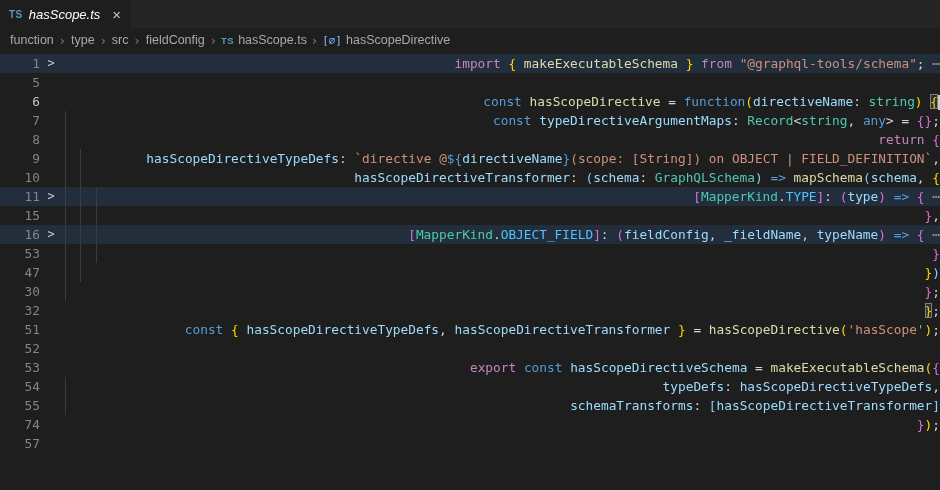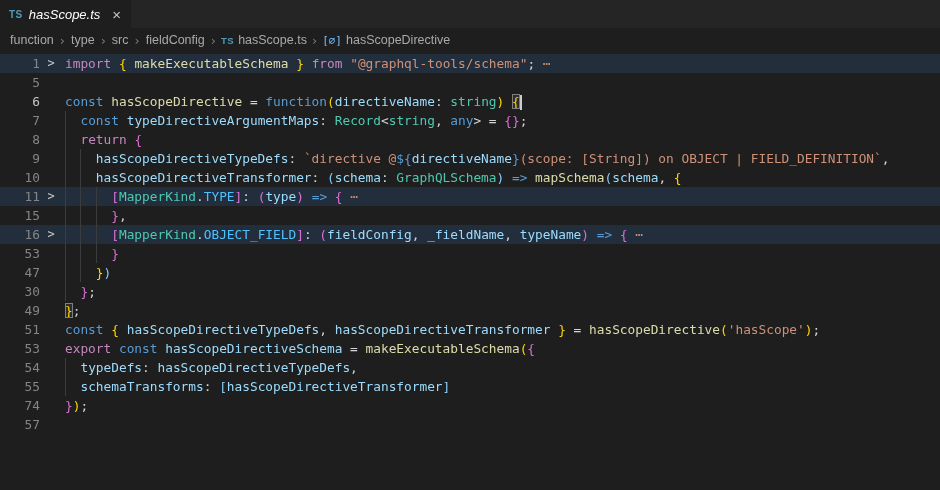--- a/index.html
+++ b/index.html
@@ -22,21 +22,21 @@
   .bc-file, .bc-symbol { display:flex; align-items:center; cursor:pointer; }
 
   
   .editor { padding-top:2px; font-family:"DejaVu Sans Mono", monospace; font-size:12.8px; }
   .row { display:flex; height:19px; line-height:19px; white-space:pre; }
   .row.hl { background:#232e3c; }
   .gutter { width:62px; flex:none; display:flex; }
   .num { width:40px; text-align:right; color:#858585; font-size:12.8px; cursor:pointer; }
   .num.active { color:#c6c6c6; }
   .fold-ind { width:22px; text-align:center; color:#c5c5c5; font-size:12px; cursor:pointer; }
-  .content { position:relative; flex:1; padding-left:3px; }
+  .content { position:relative; flex:1; padding-left:3px;text-align:right; }
   .guide { position:absolute; top:0; bottom:0; width:1px; background:#3c3c3c; }
   .tok { position:relative; z-index:1; }
   .tok.match { outline:1px solid #7f7f7f; outline-offset:-1px; background:rgba(90,93,94,0.25); }
   .cursor { display:inline-block; width:2px; height:15px; background:#cccccc; vertical-align:text-bottom; position:relative; top:1px; }
   .fold-dots { opacity:0.95; }
 </style>
 </head>
 <body>
 
 <div class="tabbar">
@@ -75,20 +75,21 @@
     <div class="row"><div class="gutter"><div class="num">7</div><div class="fold-ind"></div></div><div class="content"><div class="guide" style="left: 3px;"></div><span class="tok" style="color: rgb(212, 212, 212);">  </span><span class="tok" style="color: rgb(86, 156, 214);">const</span><span class="tok" style="color: rgb(212, 212, 212);"> </span><span class="tok" style="color: rgb(156, 220, 254);">typeDirectiveArgumentMaps</span><span class="tok" style="color: rgb(212, 212, 212);">: </span><span class="tok" style="color: rgb(78, 201, 176);">Record</span><span class="tok" style="color: rgb(212, 212, 212);">&lt;</span><span class="tok" style="color: rgb(78, 201, 176);">string</span><span class="tok" style="color: rgb(212, 212, 212);">, </span><span class="tok" style="color: rgb(86, 156, 214);">any</span><span class="tok" style="color: rgb(212, 212, 212);">&gt; = </span><span class="tok" style="color: rgb(218, 112, 214);">{}</span><span class="tok" style="color: rgb(212, 212, 212);">;</span></div></div>
     <div class="row"><div class="gutter"><div class="num">8</div><div class="fold-ind"></div></div><div class="content"><div class="guide" style="left: 3px;"></div><span class="tok" style="color: rgb(212, 212, 212);">  </span><span class="tok" style="color: rgb(197, 134, 192);">return</span><span class="tok" style="color: rgb(212, 212, 212);"> </span><span class="tok" style="color: rgb(218, 112, 214);">{</span></div></div>
     <div class="row"><div class="gutter"><div class="num">9</div><div class="fold-ind"></div></div><div class="content"><div class="guide" style="left: 3px;"></div><div class="guide" style="left: 18.36px;"></div><span class="tok" style="color: rgb(212, 212, 212);">    </span><span class="tok" style="color: rgb(156, 220, 254);">hasScopeDirectiveTypeDefs</span><span class="tok" style="color: rgb(212, 212, 212);">: </span><span class="tok" style="color: rgb(206, 145, 120);">`directive @</span><span class="tok" style="color: rgb(86, 156, 214);">${</span><span class="tok" style="color: rgb(156, 220, 254);">directiveName</span><span class="tok" style="color: rgb(86, 156, 214);">}</span><span class="tok" style="color: rgb(206, 145, 120);">(scope: [String]) on OBJECT | FIELD_DEFINITION`</span><span class="tok" style="color: rgb(212, 212, 212);">,</span></div></div>
     <div class="row"><div class="gutter"><div class="num">10</div><div class="fold-ind"></div></div><div class="content"><div class="guide" style="left: 3px;"></div><div class="guide" style="left: 18.36px;"></div><span class="tok" style="color: rgb(212, 212, 212);">    </span><span class="tok" style="color: rgb(156, 220, 254);">hasScopeDirectiveTransformer</span><span class="tok" style="color: rgb(212, 212, 212);">: </span><span class="tok" style="color: rgb(135, 206, 250);">(</span><span class="tok" style="color: rgb(156, 220, 254);">schema</span><span class="tok" style="color: rgb(212, 212, 212);">: </span><span class="tok" style="color: rgb(78, 201, 176);">GraphQLSchema</span><span class="tok" style="color: rgb(135, 206, 250);">)</span><span class="tok" style="color: rgb(212, 212, 212);"> </span><span class="tok" style="color: rgb(86, 156, 214);">=&gt;</span><span class="tok" style="color: rgb(212, 212, 212);"> </span><span class="tok" style="color: rgb(220, 220, 170);">mapSchema</span><span class="tok" style="color: rgb(135, 206, 250);">(</span><span class="tok" style="color: rgb(156, 220, 254);">schema</span><span class="tok" style="color: rgb(212, 212, 212);">, </span><span class="tok" style="color: rgb(255, 215, 0);">{</span></div></div>
     <div class="row hl"><div class="gutter"><div class="num">11</div><div class="fold-ind">&gt;</div></div><div class="content"><div class="guide" style="left: 3px;"></div><div class="guide" style="left: 18.36px;"></div><div class="guide" style="left: 33.72px;"></div><span class="tok" style="color: rgb(212, 212, 212);">      </span><span class="tok" style="color: rgb(218, 112, 214);">[</span><span class="tok" style="color: rgb(78, 201, 176);">MapperKind</span><span class="tok" style="color: rgb(212, 212, 212);">.</span><span class="tok" style="color: rgb(79, 193, 255);">TYPE</span><span class="tok" style="color: rgb(218, 112, 214);">]</span><span class="tok" style="color: rgb(212, 212, 212);">: </span><span class="tok" style="color: rgb(218, 112, 214);">(</span><span class="tok" style="color: rgb(156, 220, 254);">type</span><span class="tok" style="color: rgb(218, 112, 214);">)</span><span class="tok" style="color: rgb(212, 212, 212);"> </span><span class="tok" style="color: rgb(86, 156, 214);">=&gt;</span><span class="tok" style="color: rgb(212, 212, 212);"> </span><span class="tok" style="color: rgb(218, 112, 214);">{</span><span class="tok" style="color: rgb(212, 212, 212);"> </span><span class="tok fold-dots" style="color: rgb(201, 152, 119);">⋯</span></div></div>
     <div class="row"><div class="gutter"><div class="num">15</div><div class="fold-ind"></div></div><div class="content"><div class="guide" style="left: 3px;"></div><div class="guide" style="left: 18.36px;"></div><div class="guide" style="left: 33.72px;"></div><span class="tok" style="color: rgb(212, 212, 212);">      </span><span class="tok" style="color: rgb(218, 112, 214);">}</span><span class="tok" style="color: rgb(212, 212, 212);">,</span></div></div>
     <div class="row hl"><div class="gutter"><div class="num">16</div><div class="fold-ind">&gt;</div></div><div class="content"><div class="guide" style="left: 3px;"></div><div class="guide" style="left: 18.36px;"></div><div class="guide" style="left: 33.72px;"></div><span class="tok" style="color: rgb(212, 212, 212);">      </span><span class="tok" style="color: rgb(218, 112, 214);">[</span><span class="tok" style="color: rgb(78, 201, 176);">MapperKind</span><span class="tok" style="color: rgb(212, 212, 212);">.</span><span class="tok" style="color: rgb(79, 193, 255);">OBJECT_FIELD</span><span class="tok" style="color: rgb(218, 112, 214);">]</span><span class="tok" style="color: rgb(212, 212, 212);">: </span><span class="tok" style="color: rgb(218, 112, 214);">(</span><span class="tok" style="color: rgb(156, 220, 254);">fieldConfig</span><span class="tok" style="color: rgb(212, 212, 212);">, </span><span class="tok" style="color: rgb(156, 220, 254);">_fieldName</span><span class="tok" style="color: rgb(212, 212, 212);">, </span><span class="tok" style="color: rgb(156, 220, 254);">typeName</span><span class="tok" style="color: rgb(218, 112, 214);">)</span><span class="tok" style="color: rgb(212, 212, 212);"> </span><span class="tok" style="color: rgb(86, 156, 214);">=&gt;</span><span class="tok" style="color: rgb(212, 212, 212);"> </span><span class="tok" style="color: rgb(218, 112, 214);">{</span><span class="tok" style="color: rgb(212, 212, 212);"> </span><span class="tok fold-dots" style="color: rgb(201, 152, 119);">⋯</span></div></div>
     <div class="row"><div class="gutter"><div class="num">53</div><div class="fold-ind"></div></div><div class="content"><div class="guide" style="left: 3px;"></div><div class="guide" style="left: 18.36px;"></div><div class="guide" style="left: 33.72px;"></div><span class="tok" style="color: rgb(212, 212, 212);">      </span><span class="tok" style="color: rgb(218, 112, 214);">}</span></div></div>
     <div class="row"><div class="gutter"><div class="num">47</div><div class="fold-ind"></div></div><div class="content"><div class="guide" style="left: 3px;"></div><div class="guide" style="left: 18.36px;"></div><span class="tok" style="color: rgb(212, 212, 212);">    </span><span class="tok" style="color: rgb(255, 215, 0);">}</span><span class="tok" style="color: rgb(135, 206, 250);">)</span></div></div>
     <div class="row"><div class="gutter"><div class="num">30</div><div class="fold-ind"></div></div><div class="content"><div class="guide" style="left: 3px;"></div><span class="tok" style="color: rgb(212, 212, 212);">  </span><span class="tok" style="color: rgb(218, 112, 214);">}</span><span class="tok" style="color: rgb(212, 212, 212);">;</span></div></div>
-    <div class="row"><div class="gutter"><div class="num">49</div><div class="fold-ind"></div></div><div class="content"><span class="tok match" style="color: rgb(255, 215, 0);">}</span><span class="tok" style="color: rgb(212, 212, 212);">;</span></div></div>
+    <div class="row"><div class="gutter"><div class="num">32</div><div class="fold-ind"></div></div><div class="content"><span class="tok match" style="color: rgb(255, 215, 0);">}</span><span class="tok" style="color: rgb(212, 212, 212);">;</span></div></div>
     <div class="row"><div class="gutter"><div class="num">51</div><div class="fold-ind"></div></div><div class="content"><span class="tok" style="color: rgb(86, 156, 214);">const</span><span class="tok" style="color: rgb(212, 212, 212);"> </span><span class="tok" style="color: rgb(255, 215, 0);">{</span><span class="tok" style="color: rgb(212, 212, 212);"> </span><span class="tok" style="color: rgb(156, 220, 254);">hasScopeDirectiveTypeDefs</span><span class="tok" style="color: rgb(212, 212, 212);">, </span><span class="tok" style="color: rgb(156, 220, 254);">hasScopeDirectiveTransformer</span><span class="tok" style="color: rgb(212, 212, 212);"> </span><span class="tok" style="color: rgb(255, 215, 0);">}</span><span class="tok" style="color: rgb(212, 212, 212);"> = </span><span class="tok" style="color: rgb(220, 220, 170);">hasScopeDirective</span><span class="tok" style="color: rgb(255, 215, 0);">(</span><span class="tok" style="color: rgb(206, 145, 120);">'hasScope'</span><span class="tok" style="color: rgb(255, 215, 0);">)</span><span class="tok" style="color: rgb(212, 212, 212);">;</span></div></div>
+    <div class="row"><div class="gutter"><div class="num">52</div><div class="fold-ind"></div></div><div class="content"></div></div>
     <div class="row"><div class="gutter"><div class="num">53</div><div class="fold-ind"></div></div><div class="content"><span class="tok" style="color: rgb(197, 134, 192);">export</span><span class="tok" style="color: rgb(212, 212, 212);"> </span><span class="tok" style="color: rgb(86, 156, 214);">const</span><span class="tok" style="color: rgb(212, 212, 212);"> </span><span class="tok" style="color: rgb(156, 220, 254);">hasScopeDirectiveSchema</span><span class="tok" style="color: rgb(212, 212, 212);"> = </span><span class="tok" style="color: rgb(220, 220, 170);">makeExecutableSchema</span><span class="tok" style="color: rgb(255, 215, 0);">(</span><span class="tok" style="color: rgb(218, 112, 214);">{</span></div></div>
     <div class="row"><div class="gutter"><div class="num">54</div><div class="fold-ind"></div></div><div class="content"><div class="guide" style="left: 3px;"></div><span class="tok" style="color: rgb(212, 212, 212);">  </span><span class="tok" style="color: rgb(156, 220, 254);">typeDefs</span><span class="tok" style="color: rgb(212, 212, 212);">: </span><span class="tok" style="color: rgb(156, 220, 254);">hasScopeDirectiveTypeDefs</span><span class="tok" style="color: rgb(212, 212, 212);">,</span></div></div>
     <div class="row"><div class="gutter"><div class="num">55</div><div class="fold-ind"></div></div><div class="content"><div class="guide" style="left: 3px;"></div><span class="tok" style="color: rgb(212, 212, 212);">  </span><span class="tok" style="color: rgb(156, 220, 254);">schemaTransforms</span><span class="tok" style="color: rgb(212, 212, 212);">: </span><span class="tok" style="color: rgb(135, 206, 250);">[</span><span class="tok" style="color: rgb(156, 220, 254);">hasScopeDirectiveTransformer</span><span class="tok" style="color: rgb(135, 206, 250);">]</span></div></div>
     <div class="row"><div class="gutter"><div class="num">74</div><div class="fold-ind"></div></div><div class="content"><span class="tok" style="color: rgb(218, 112, 214);">}</span><span class="tok" style="color: rgb(255, 215, 0);">)</span><span class="tok" style="color: rgb(212, 212, 212);">;</span></div></div>
     <div class="row"><div class="gutter"><div class="num">57</div><div class="fold-ind"></div></div><div class="content"></div></div>
   </div>
 
 </body></html>

